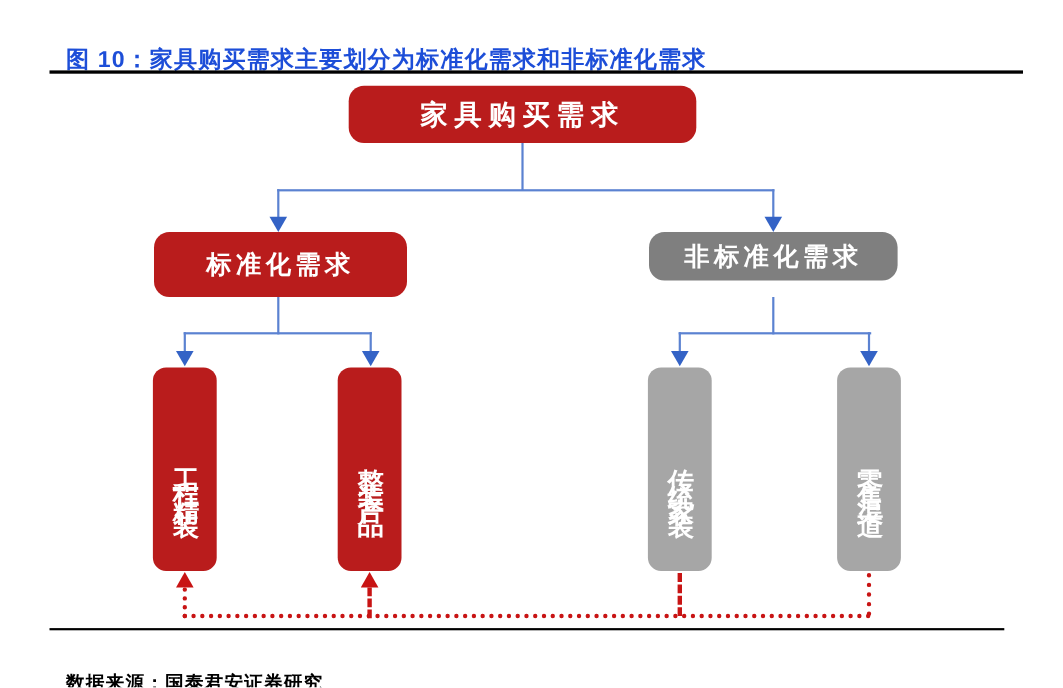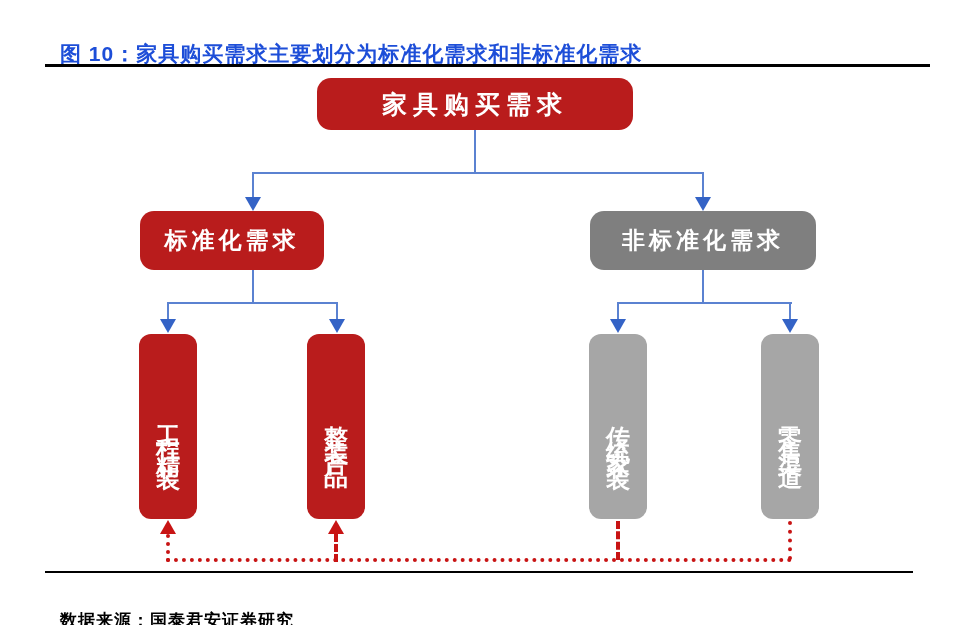--- a/index.html
+++ b/index.html
@@ -28,22 +28,22 @@
   }
   
   .node{
     position:absolute;display:flex;align-items:center;justify-content:center;
     color:#fff;font-weight:bold;text-align:center;
   }
   .cyan{background:#b91c1c;}
   .gray-dark{background:#7F7F7F;}
   .gray-light{background:#A6A6A6;}
   .root-box{left:317px;top:78px;width:316px;height:52px;border-radius:14px;font-size:25px;letter-spacing:6px;}
-  .l2-left{left:140px;top:211px;width:184px;height:59px;border-radius:14px;font-size:23px;letter-spacing:4px;}
-  .l2-right{left:590px;top:211px;width:226px;height:59px;border-radius:14px;font-size:23px;letter-spacing:4px;}
+  .l2-left{left:140px;top:211px;width:230px;height:59px;border-radius:14px;font-size:23px;letter-spacing:4px;}
+  .l2-right{left:590px;top:211px;width:226px;height:44px;border-radius:14px;font-size:23px;letter-spacing:4px;}
   .l3{top:334px;width:58px;height:185px;border-radius:12px;}
   .l3 .vtext{
     writing-mode:vertical-rl;text-orientation:upright;
     font-size:24px;font-weight:bold;color:#fff;letter-spacing:13px;
     margin-bottom:-13px;
   }
   .c1{left:139px;} .c2{left:307px;} .c3{left:589px;} .c4{left:761px;}
   
   .bl{position:absolute;background:#5B82D1;}
   .arrow-down{

